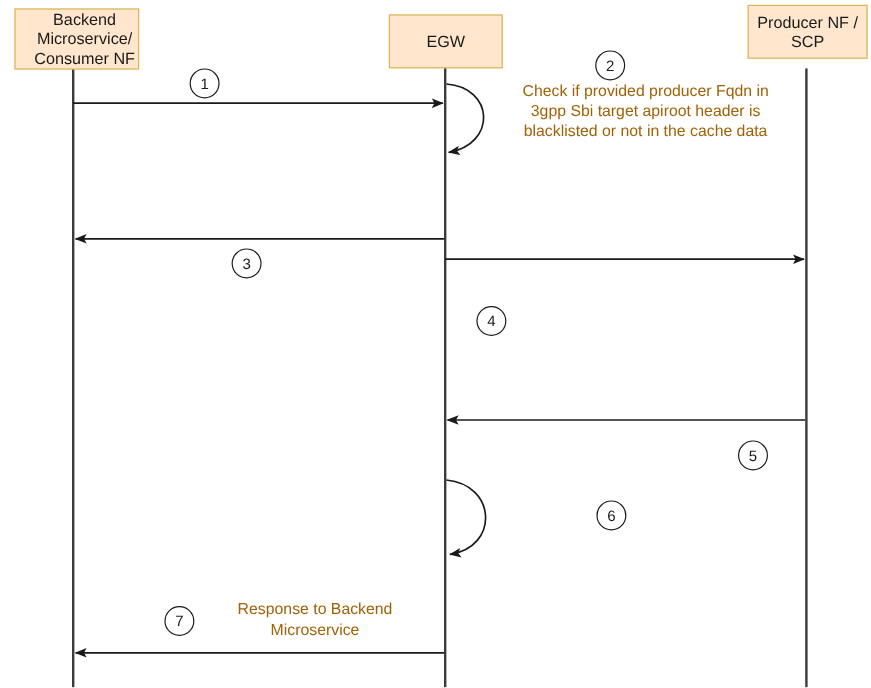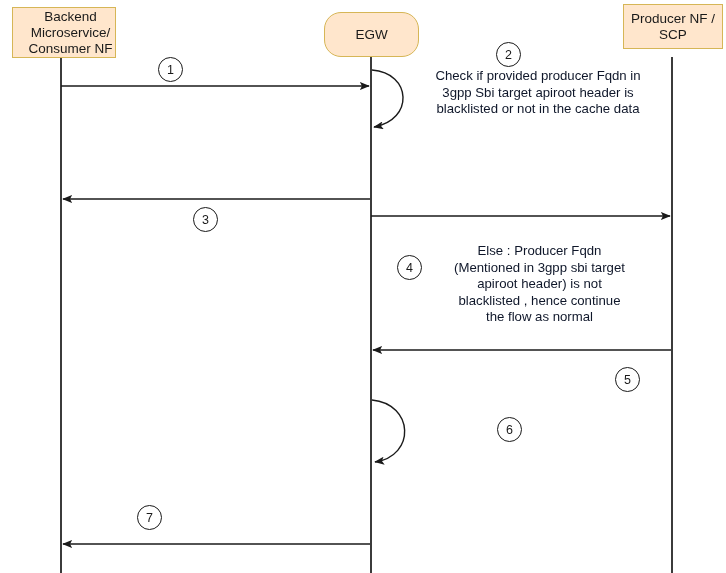--- a/index.html
+++ b/index.html
@@ -31,21 +31,21 @@
   }
   .lifeline {
     position: absolute;
     width: 1.5px;
     background: #3b3b3b;
   }
   .msg-label {
     position: absolute;
     font-size: 13.2px;
     line-height: 16.5px;
-    color: #0f172a;
+    color: #a16207;
     text-align: center;
     white-space: pre-line;
   }
   .num-badge {
     position: absolute;
     width: 25px;
     height: 25px;
     border: 1.3px solid #1a1a1a;
     border-radius: 50%;
     box-sizing: border-box;
@@ -67,21 +67,21 @@
 </style>
 </head>
 <body>
 
 <div id="canvas">
 
   <div class="actor-box" style="left:12px; top:7px; width:104px; height:51px;padding-left:13px;">Backend
 Microservice/
 Consumer NF</div>
 
-  <div class="actor-box" style="left:324px; top:12px; width:95px; height:45px;border-radius:17px;">EGW</div>
+  <div class="actor-box" style="left:324px; top:12px; width:95px; height:45px;">EGW</div>
 
   <div class="actor-box" style="left:623px; top:4px; width:100px; height:45px;">Producer NF /
 SCP</div>
 
   <div class="lifeline" style="left:60px; top:58px; height:515px;"></div>
   <div class="lifeline" style="left:370px; top:57px; height:516px;"></div>
   <div class="lifeline" style="left:671px; top:57px; height:516px;"></div>
 
   <svg class="arrows" viewBox="0 0 726 573">
     <defs>
@@ -120,22 +120,19 @@
 
   <div class="num-badge" style="left:497px; top:417px;">6</div>
 
   <div class="num-badge" style="left:137px; top:505px;">7</div>
 
   <div class="msg-label" style="left:412px; top:68px; width:252px;">Check if provided producer Fqdn in
 3gpp Sbi target apiroot header is
 blacklisted or not in the cache data</div>
 
 
-  <div class="msg-label" style="left:432px; top:243px; width:215px;">Else : Producer Fqdn
-(Mentioned in 3gpp sbi target
-apiroot header) is not
-blacklisted , hence continue
-the flow as normal</div>
 
 
 
+  <div class="msg-label" style="left:180px; top:500px; width:165px;">Response to Backend
+Microservice</div>
 
 </div>
 
 </body></html>

